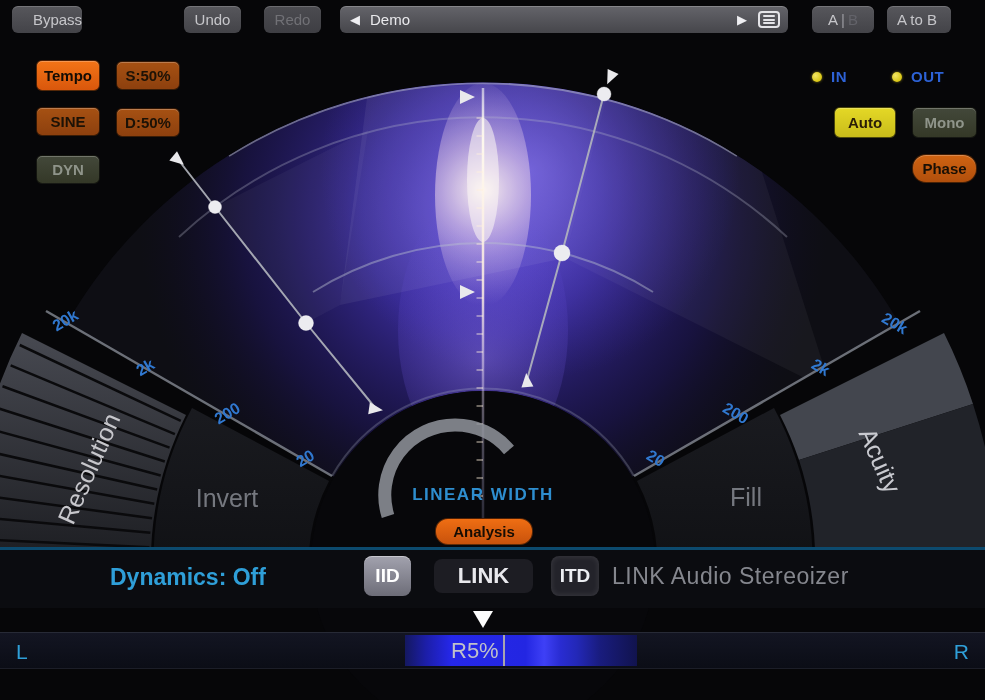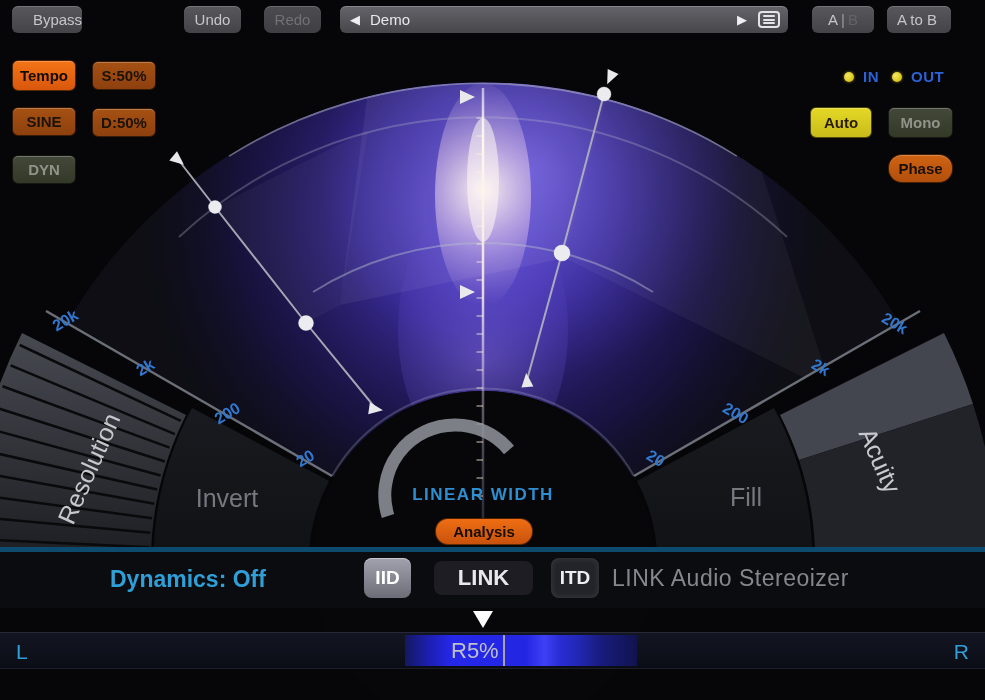--- a/index.html
+++ b/index.html
@@ -6,54 +6,54 @@
   .app{position:relative;width:985px;height:700px;background:#060608;overflow:hidden;
        font-family:"Liberation Sans",sans-serif;-webkit-font-smoothing:antialiased;}
   .viz{position:absolute;left:0;top:0;z-index:1;}
   .layer{position:absolute;z-index:5;}
 
   
   .topbar{left:0;top:0;width:985px;height:40px;}
   .tb-btn{position:absolute;top:6px;height:27px;border-radius:6px;background:linear-gradient(#57575c,#434348);
           box-shadow:inset 0 1px 0 rgba(255,255,255,.18);color:#c6c6ca;font-size:15px;
           display:flex;align-items:center;justify-content:center;padding:0 12px;box-sizing:border-box;cursor:default;}
-  .tb-btn.dim{color:#717176;background:linear-gradient(#4c4c51,#3e3e43);border-radius:7px;}
+  .tb-btn.dim{color:#717176;background:linear-gradient(#4c4c51,#3e3e43);}
   .preset{position:absolute;left:340px;top:6px;width:448px;height:27px;border-radius:6px;
           background:linear-gradient(#64646a,#46464b);box-shadow:inset 0 1px 0 rgba(255,255,255,.22);
           display:flex;align-items:center;}
   .preset .arrow{color:#efeff2;font-size:13px;width:30px;text-align:center;}
   .preset .pname{color:#e9e9ec;font-size:15px;flex:0 0 auto;}
   .preset .spacer{flex:1;}
   .list-icon{width:22px;height:17px;border:2px solid #e4e4e8;border-radius:4px;margin:0 8px 0 6px;
              display:flex;flex-direction:column;justify-content:space-evenly;padding:0 3px;box-sizing:border-box;}
   .list-icon i{display:block;height:2px;background:#e4e4e8;border-radius:1px;}
   .ab .b-dim{color:#63636a;}
   .ab .sep{color:#9a9aa0;margin:0 3px;}
 
   
   .side-btn{position:absolute;height:29px;border-radius:6px;font-size:15px;font-weight:bold;
             display:flex;align-items:center;justify-content:center;box-sizing:border-box;
-            border:1px solid rgba(0,0,0,.65);box-shadow:inset 0 1px 0 rgba(255,255,255,.25);}
+            border:1px solid rgba(0,0,0,.65);box-shadow:inset 0 1px 0 rgba(255,255,255,.25);margin-left:24px;}
   .orange-hot{background:linear-gradient(#f37417,#d9570c);color:#140c04;}
   .orange-dim{background:linear-gradient(#a65113,#8d400e);color:#1c1206;}
   .olive{background:linear-gradient(#43483a,#343827);color:#8f948a;}
   .yellow{background:linear-gradient(#e4d826,#c9bc1a);color:#2a1d07;}
   .orange-mid{background:linear-gradient(#cf6312,#b14f0c);color:#1a1005;}
   .led-row{position:absolute;display:flex;align-items:center;}
   .led{width:10px;height:10px;border-radius:50%;background:radial-gradient(circle at 35% 35%,#f4e765,#d9c614 70%);
        box-shadow:0 0 3px rgba(230,210,40,.6);margin-right:9px;}
   .led-label{color:#2d62d6;font-size:15px;font-weight:bold;letter-spacing:.5px;}
 
   
   .analysis{position:absolute;left:435px;top:518px;width:96px;height:25px;border-radius:13px;
             background:linear-gradient(#ef6e13,#c8520c);border:1px solid rgba(0,0,0,.6);
             color:#160d04;font-size:15px;font-weight:bold;display:flex;align-items:center;justify-content:center;}
 
   
-  .bstrip{left:0;top:547px;width:985px;height:61px;background:#0b0c10;border-top:5px solid #0c4a6e;box-sizing:border-box;}
+  .bstrip{left:0;top:547px;width:985px;height:61px;background:#0b0c10;border-top:3px solid #0c4a6e;box-sizing:border-box;}
   .dyn-label{position:absolute;left:110px;top:14px;color:#2f9fd8;font-size:23px;font-weight:bold;}
   .sq-btn{position:absolute;top:6px;border-radius:8px;display:flex;align-items:center;justify-content:center;
           font-weight:bold;box-sizing:border-box;}
   .iid{left:364px;width:47px;height:40px;background:linear-gradient(#a2a2ae,#6d6d78);color:#fff;font-size:19px;
        box-shadow:inset 0 1px 0 rgba(255,255,255,.4);}
   .link{left:434px;top:9px;width:99px;height:34px;background:#1d1d23;color:#e9e9ed;font-size:22px;}
   .itd{left:551px;width:48px;height:40px;background:#23232a;color:#eceef2;font-size:19px;
        box-shadow:inset 0 0 6px rgba(255,255,255,.12);}
   .brand{position:absolute;left:612px;top:13px;color:#85878e;font-size:23px;letter-spacing:.5px;}
 
@@ -265,21 +265,21 @@
   <div class="layer side-btn orange-dim" style="left:12px;top:107px;width:64px;align-items:center;">
     <span>SINE</span>
   </div>
   <div class="layer side-btn orange-dim" style="left:92px;top:108px;width:64px;">
     <span>D:50%</span>
   </div>
   <div class="layer side-btn olive" style="left:12px;top:155px;width:64px;">
     <span>DYN</span>
   </div>
 
-  <div class="layer led-row" style="left:812px;top:68px;margin-left:32px;">
+  <div class="layer led-row" style="left:812px;top:68px;">
     <span class="led"></span>
     <span class="led-label">IN</span>
   </div>
   <div class="layer led-row" style="left:892px;top:68px;">
     <span class="led"></span>
     <span class="led-label">OUT</span>
   </div>
   <div class="layer side-btn yellow" style="left:810px;top:107px;width:62px;height:31px;">
     <span>Auto</span>
   </div>

